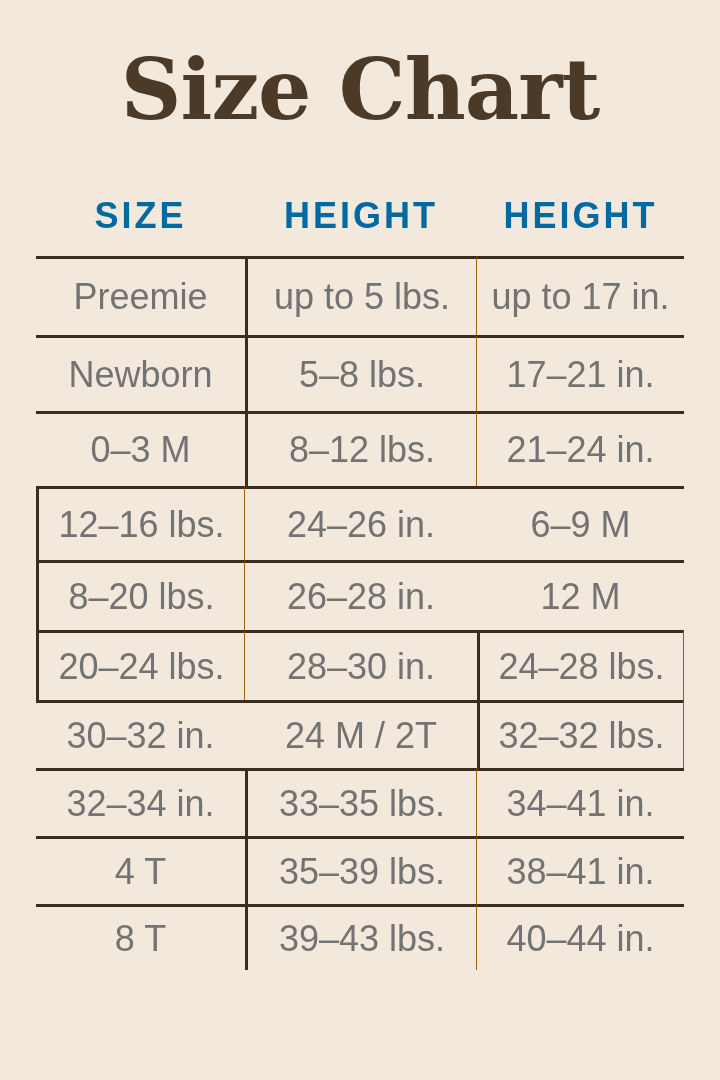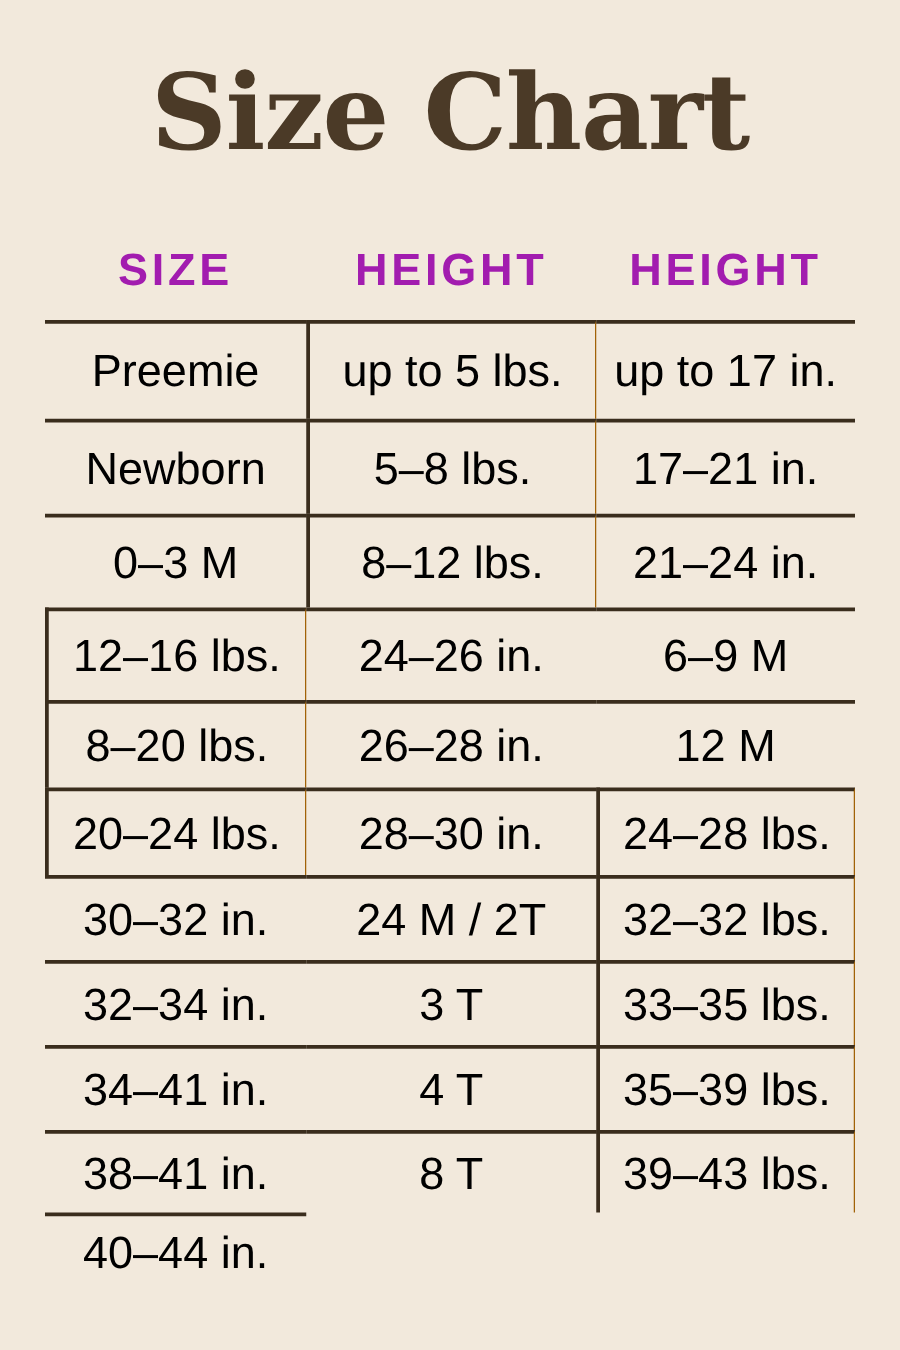--- a/index.html
+++ b/index.html
@@ -37,36 +37,36 @@
     grid-template-columns: 209px 232px 207px;
     height: 44px;
   }
   .header-cell {
     display: flex;
     align-items: center;
     justify-content: center;
     font-weight: 700;
     font-size: 36px;
     letter-spacing: 3px;
-    color: #a21caf;
+    color: #0369a1;
   }
   .size-table {
     margin: 18px 36px 0 36px;
     display: grid;
     grid-template-columns: 209px 232px 207px;
     grid-template-rows: 79px 76px 75px 74px 70px 70px 68px 68px 68px 66px 60px;
   }
   .cell {
     box-sizing: border-box;
     border-top: 3px solid #3a2d1d;
     display: flex;
     align-items: center;
     justify-content: center;
     font-size: 36px;
-    color: #000000;
+    color: #737373;
     white-space: nowrap;
   }
   .cell.c2 {
     border-left: 3px solid #3a2d1d;
     border-right: 1px solid #a16207;
   }
 </style>
 </head>
 <body>
 
@@ -97,21 +97,20 @@
       <div class="cell c2">8–20 lbs.</div>
       <div class="cell">26–28 in.</div>
       <div class="cell">12 M</div>
       <div class="cell c2">20–24 lbs.</div>
       <div class="cell">28–30 in.</div>
       <div class="cell c2">24–28 lbs.</div>
       <div class="cell">30–32 in.</div>
       <div class="cell">24 M / 2T</div>
       <div class="cell c2">32–32 lbs.</div>
       <div class="cell">32–34 in.</div>
-      <div class="cell">3 T</div>
       <div class="cell c2">33–35 lbs.</div>
       <div class="cell">34–41 in.</div>
       <div class="cell">4 T</div>
       <div class="cell c2">35–39 lbs.</div>
       <div class="cell">38–41 in.</div>
       <div class="cell">8 T</div>
       <div class="cell c2">39–43 lbs.</div>
       <div class="cell">40–44 in.</div>
     </div>
 

